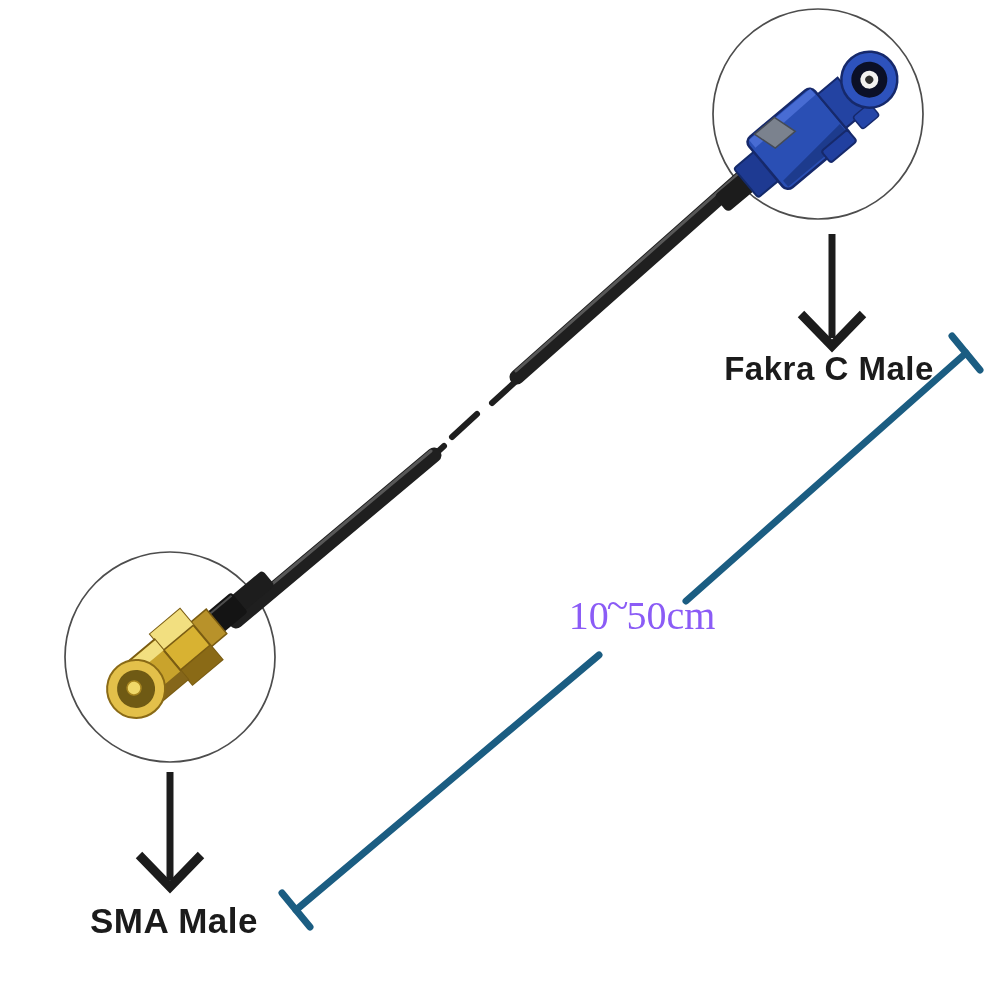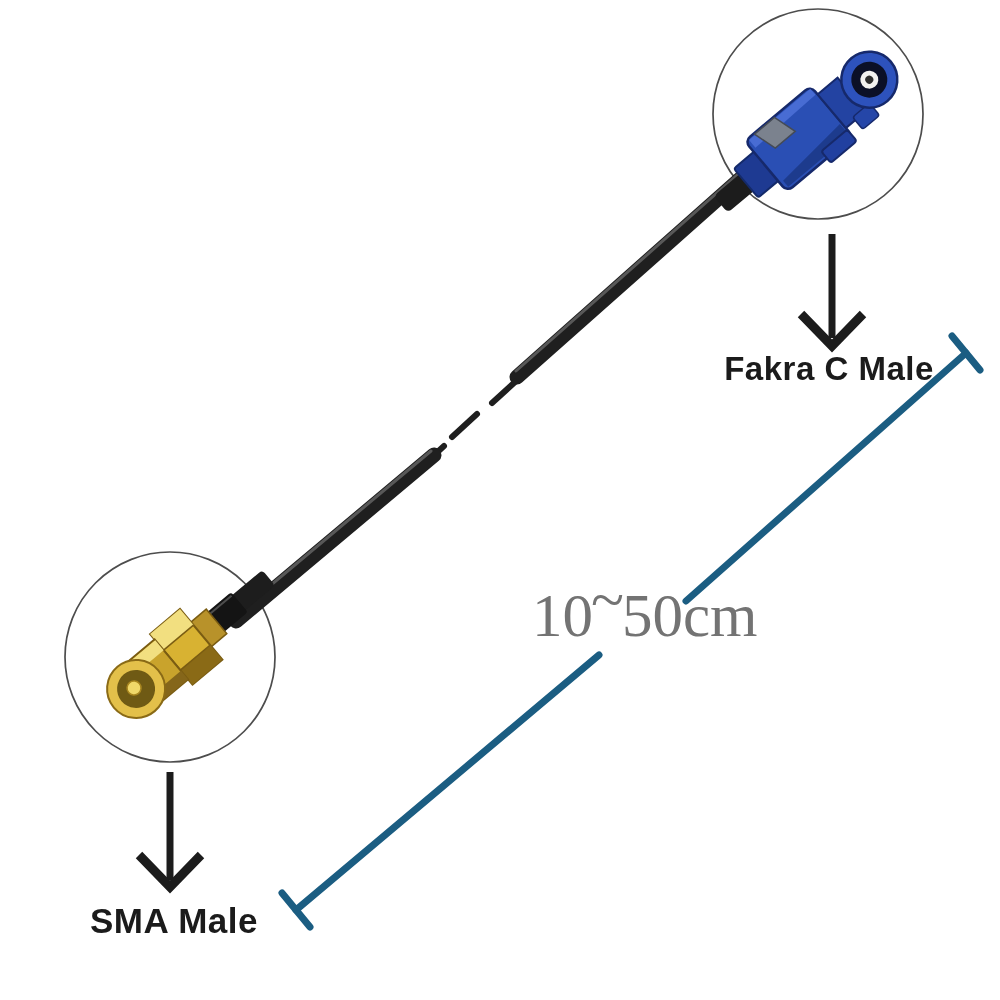--- a/index.html
+++ b/index.html
@@ -10,21 +10,21 @@
   .stage svg{position:absolute;left:0;top:0;}
   .conn-label{
     position:absolute;text-align:center;font-weight:700;color:#1b1b1b;
     letter-spacing:0.5px;
   }
   .label-fakra{left:688px;top:349px;width:282px;font-size:33px;line-height:40px;}
   .label-sma{left:58px;top:900px;width:232px;font-size:35px;line-height:42px;}
   .length-label{
     position:absolute;left:532px;top:588px;width:220px;text-align:center;
     font-family:"Liberation Serif","DejaVu Serif",serif;
-    font-size:61px;line-height:56px;color:#737373;font-weight:400;
+    font-size:40px;line-height:56px;color:#8b5cf6;font-weight:400;
   }
   .length-label .tilde{position:relative;top:-0.26em;margin:0 -2px;}
 </style>
 </head>
 <body>
 
 <div class="stage">
 
   <svg width="1000" height="1000" viewBox="0 0 1000 1000">
 

